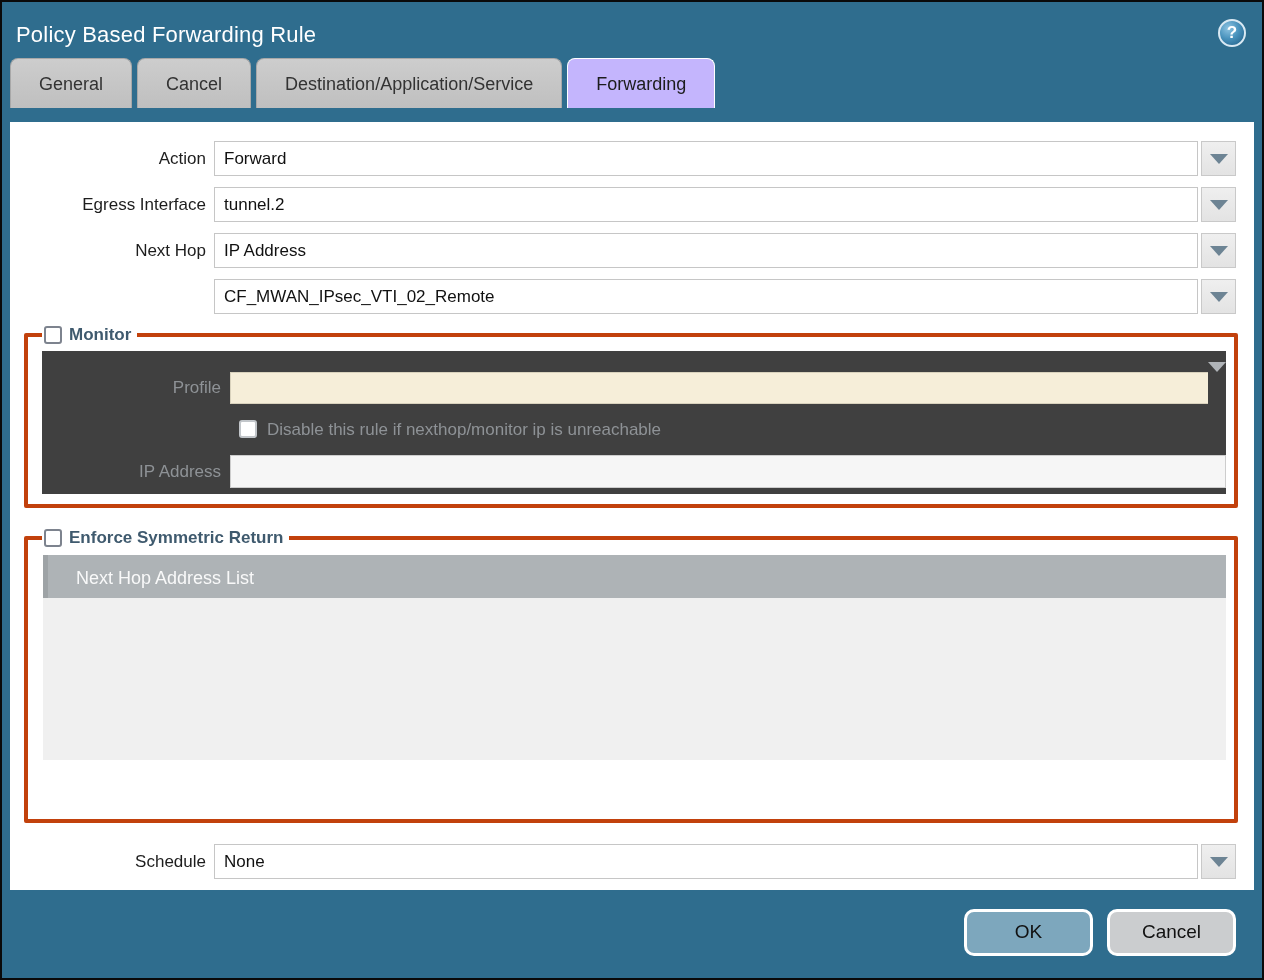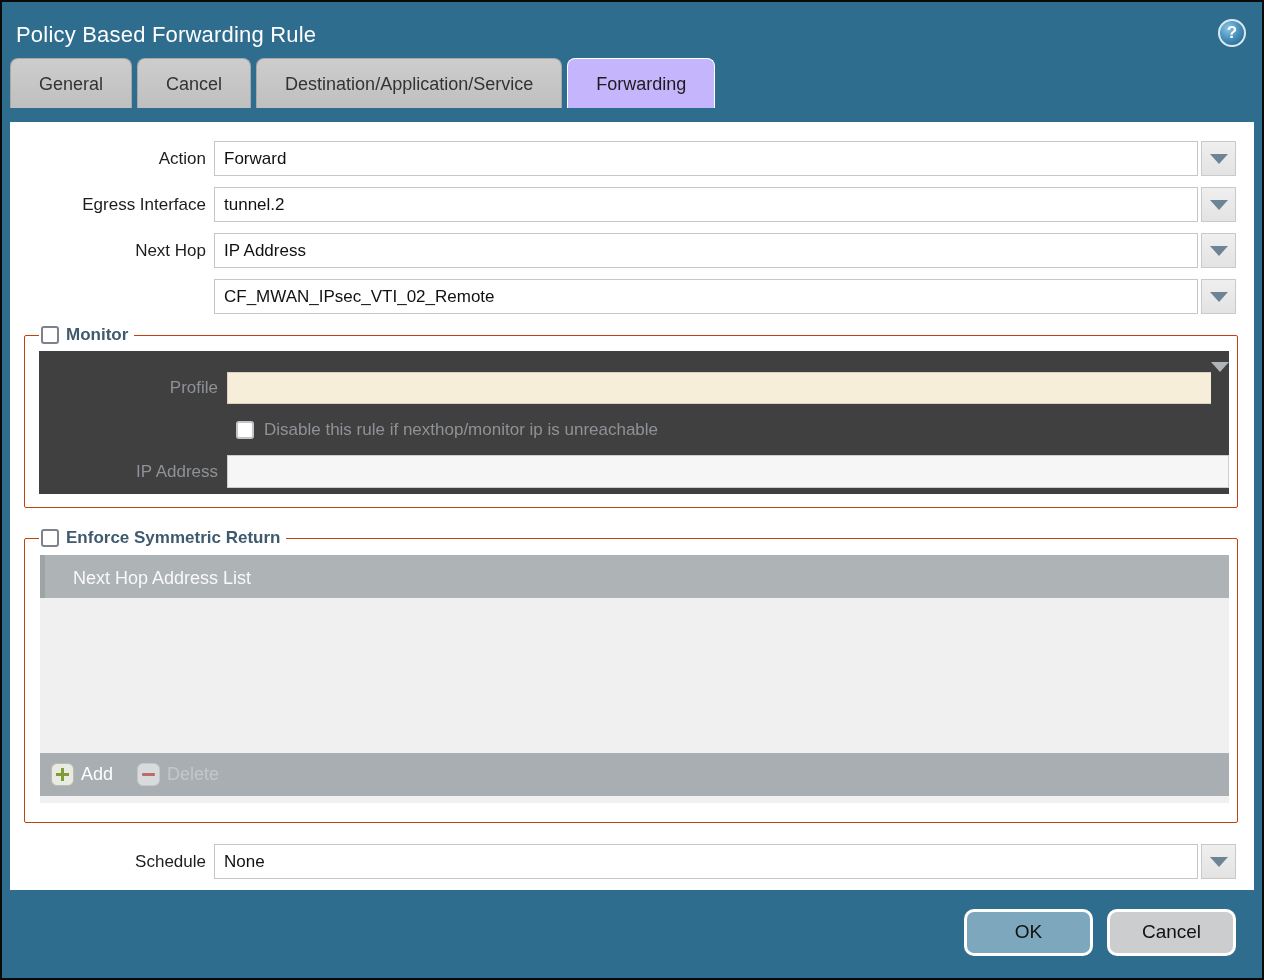--- a/index.html
+++ b/index.html
@@ -82,21 +82,21 @@
   .arrow-down {
     width: 0; height: 0;
     border-left: 9px solid transparent; border-right: 9px solid transparent;
     border-top: 10px solid #6d8494;
   }
   .dd-btn.disabled .arrow-down { border-top-color: #b0b4b8; }
 
   
   fieldset {
     margin: 0 16px 0 14px; padding: 0 8px 10px 8px;
-    border: 1px solid #c2410c; border-radius: 2px;
+    border: 4px solid #c2410c; border-radius: 2px;
   }
   fieldset legend {
     display: flex; align-items: center; gap: 7px;
     padding: 0 6px 0 2px; margin-left: 6px;
   }
   .legend-label { font-size: 17px; font-weight: bold; color: #3f5a6e; }
   .checkbox {
     width: 18px; height: 18px; flex: none;
     background: #ffffff; border: 2px solid #7d838e; border-radius: 3px;
     cursor: pointer;
@@ -114,21 +114,21 @@
     width: 188px; text-align: right; padding-right: 9px; flex: none;
     font-size: 17px; color: #8e9296; line-height: 32px;
   }
   .profile-combo { flex: 1; display: flex; }
   .profile-combo .cinput-beige {
     flex: 1; height: 32px;
     background: #f6eed9; border: 1px solid #d9d2bd; border-right: none;
     min-width: 0;
   }
   .profile-combo .dd-btn { margin-left: 0; height: 32px; }
-  .disable-row { margin: 16px 0 15px 197px; display: flex; align-items: center; gap: 10px; }
+  .disable-row { margin: 16px 0 15px 197px; display: flex; gap: 10px; }
   .disable-row .dlabel { font-size: 17px; color: #8e9296; }
   .ip-input {
     flex: 1; height: 33px; margin-right: 0;
     background: #f6f6f6; border: 1px solid #cdcdcd;
     font-size: 17px; color: #777; padding: 0 8px;
     font-family: "Liberation Sans", "DejaVu Sans", sans-serif;
   }
 
   
   .enforce-fieldset { margin-top: 20px; height: 295px; padding-bottom: 0; }
@@ -260,38 +260,20 @@
     </fieldset>
 
     <fieldset class="enforce-fieldset">
       <legend>
         <span class="checkbox"></span>
         <span class="legend-label">Enforce Symmetric Return</span>
       </legend>
       <div class="nh-table">
         <div class="nh-header">Next Hop Address List</div>
         <div class="nh-body"></div>
-        <div class="nh-footer">
-          <div class="tbl-btn">
-            <span class="ic add-ic">
-              <svg width="15" height="15" viewBox="0 0 15 15">
-                  <path d="M6 1h3v5h5v3H9v5H6V9H1V6h5z" fill="#7f9c35"></path>
-                </svg>
-            </span>
-            <span class="add-label">Add</span>
-          </div>
-          <div class="tbl-btn">
-            <span class="ic del-ic">
-              <svg width="15" height="15" viewBox="0 0 15 15">
-                  <rect x="1" y="6" width="13" height="3" rx="1" fill="#bf6a6a"></rect>
-                </svg>
-            </span>
-            <span class="del-label">Delete</span>
-          </div>
-        </div>
         <div class="nh-strip"></div>
       </div>
     </fieldset>
 
     <div class="row schedule-row">
       <div class="flabel">Schedule</div>
       <div class="combo">
         <input class="cinput" type="text" value="None" style="">
         <div class="dd-btn">
           <span class="arrow-down"></span>

